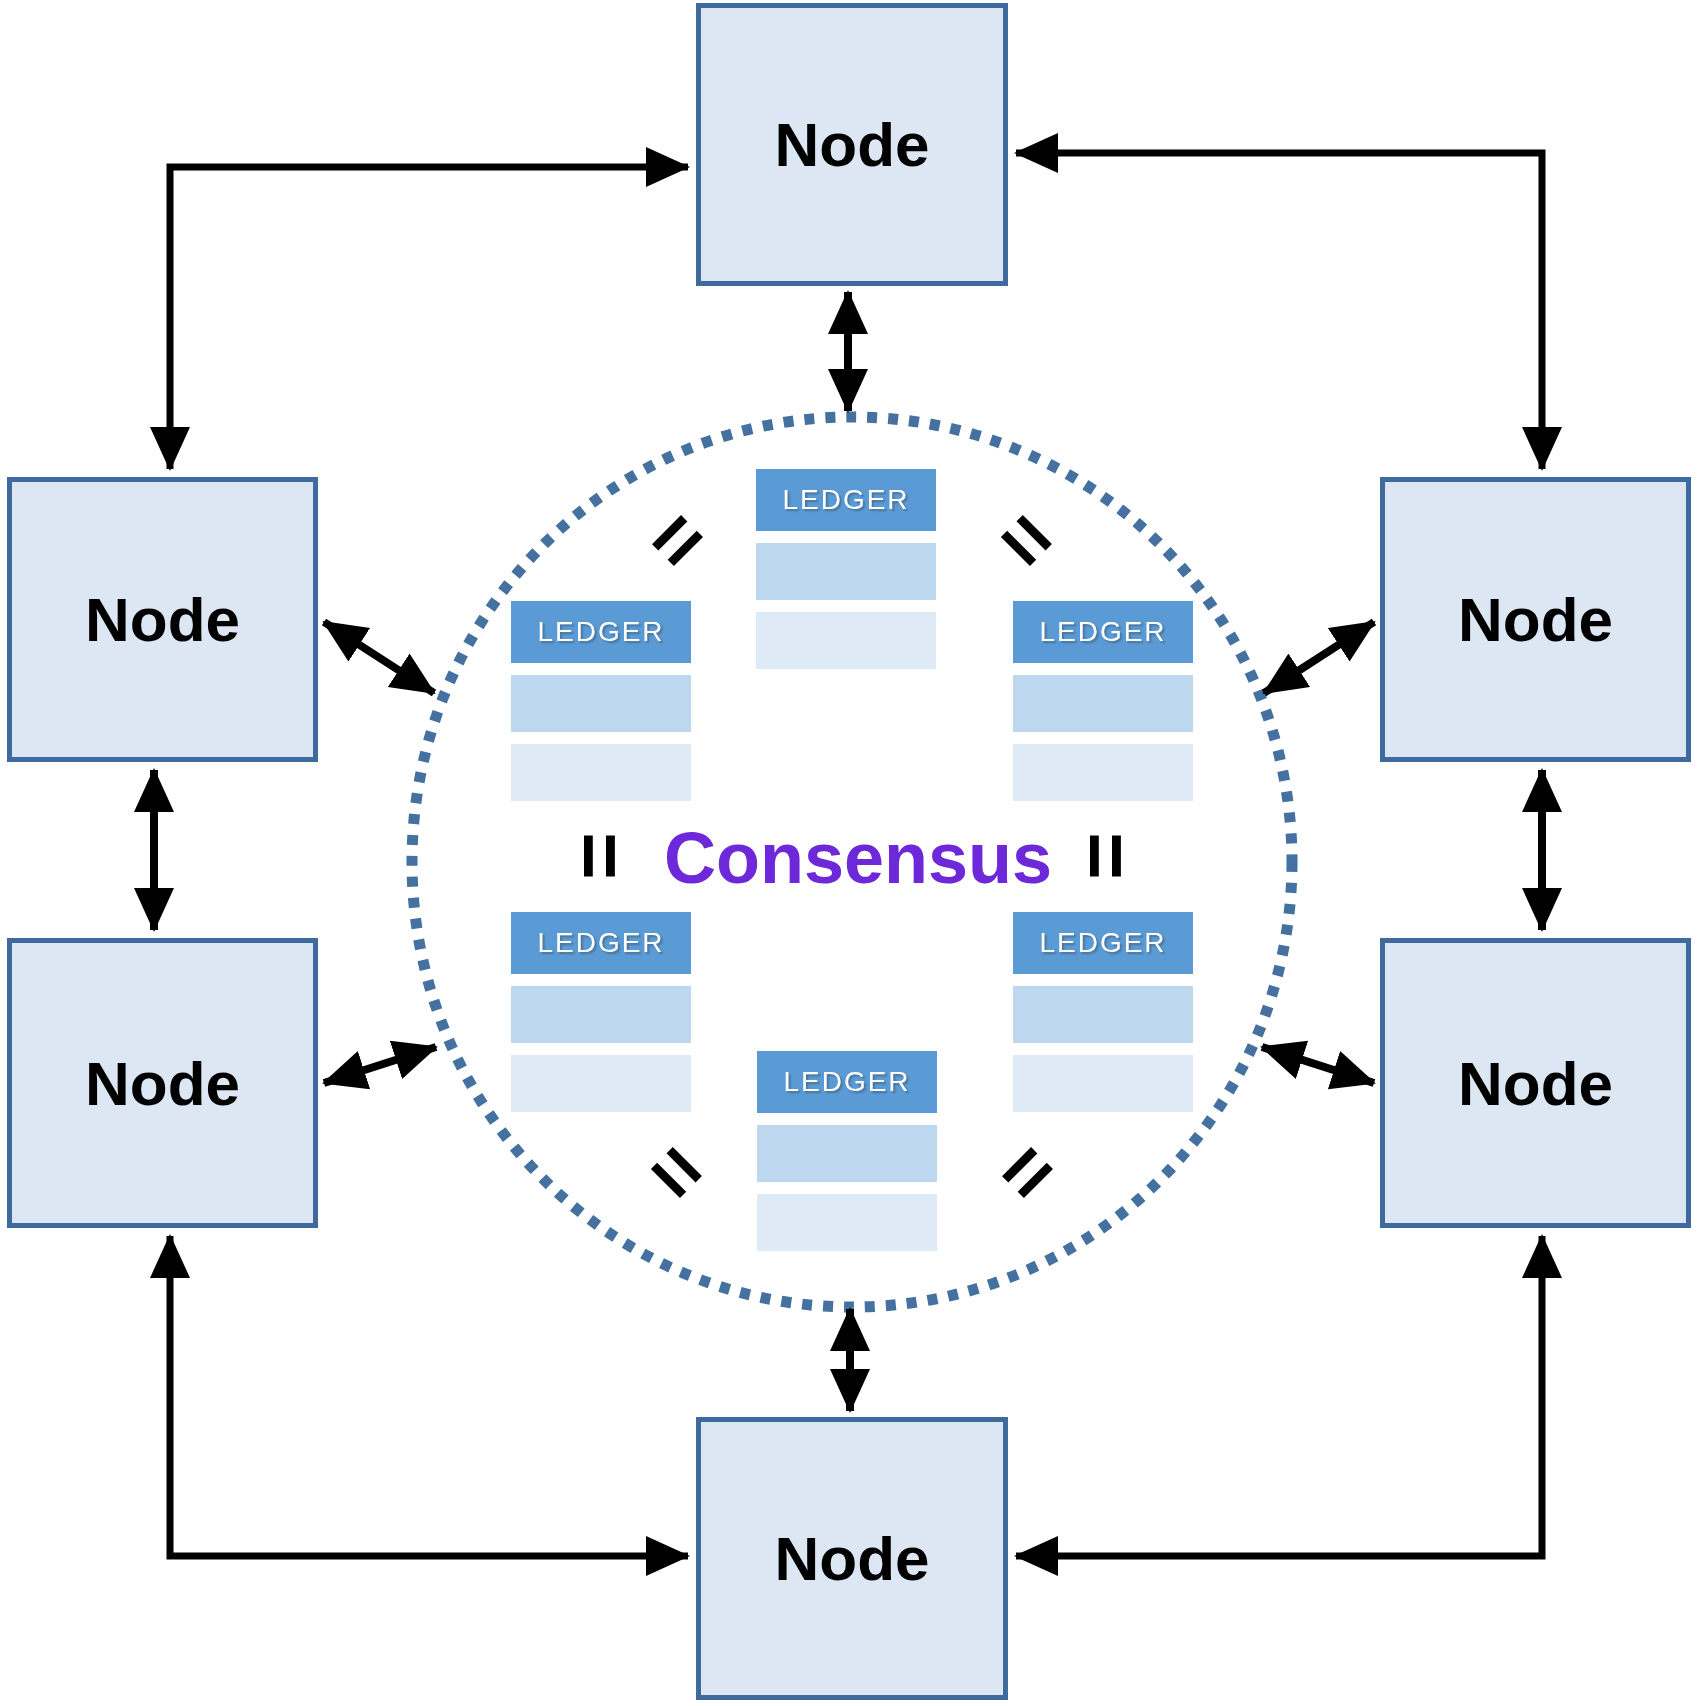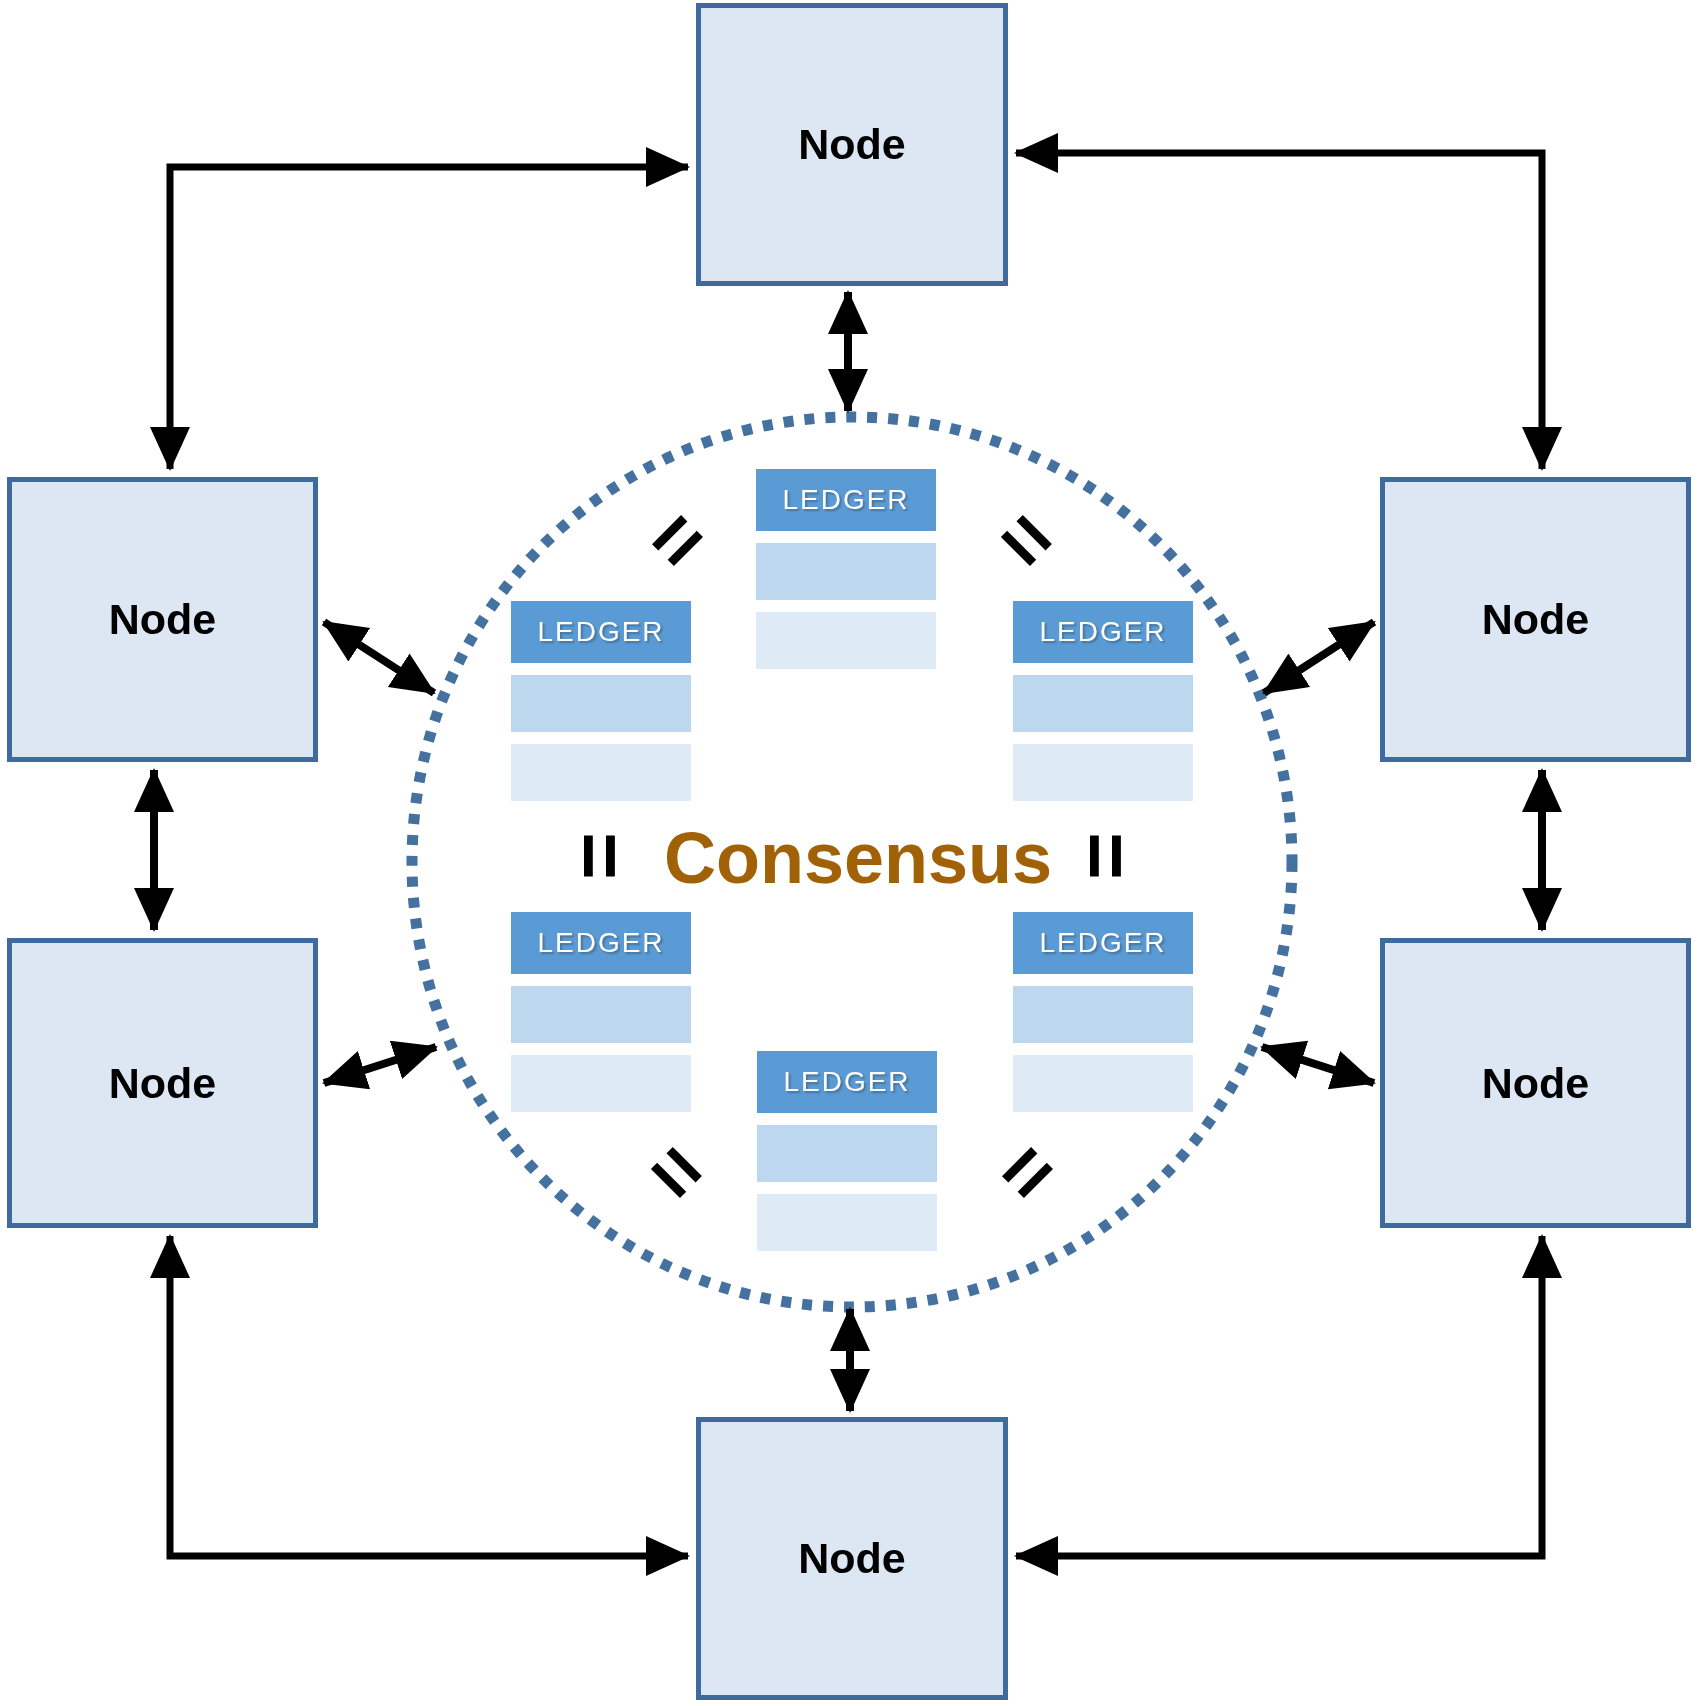--- a/index.html
+++ b/index.html
@@ -14,21 +14,21 @@
   
   #connectors{position:absolute;left:0;top:0;width:1698px;height:1706px;}
 
   
   .node{
     position:absolute;
     box-sizing:border-box;
     background:#dce7f3;
     border:5px solid #3e6a9d;
     display:flex;align-items:center;justify-content:center;
-    font-size:43px;font-weight:700;color:#000000;
+    font-size:62px;font-weight:700;color:#000000;
     letter-spacing:0px;
   }
   .node-top        {left:696px; top:3px;    width:312px;height:283px;}
   .node-left-upper {left:7px;   top:477px;  width:311px;height:285px;}
   .node-left-lower {left:7px;   top:938px;  width:311px;height:290px;}
   .node-right-upper{left:1380px;top:477px;  width:311px;height:285px;}
   .node-right-lower{left:1380px;top:938px;  width:311px;height:290px;}
   .node-bottom     {left:696px; top:1417px; width:312px;height:283px;}
 
   
@@ -49,21 +49,21 @@
   .ledger-upper-left {left:511px; top:601px;}
   .ledger-upper-right{left:1013px;top:601px;}
   .ledger-lower-left {left:511px; top:912px;}
   .ledger-lower-right{left:1013px;top:912px;}
   .ledger-bottom     {left:757px; top:1051px;}
 
   
   .consensus{
     position:absolute;left:858px;top:858px;
     transform:translate(-50%,-50%);
-    font-size:72px;font-weight:700;color:#a16207;
+    font-size:72px;font-weight:700;color:#6d28d9;
     white-space:nowrap;
   }
 
   
   .eq{
     position:absolute;
     font-size:82px;font-weight:700;color:#000000;
     line-height:1;
     width:60px;height:60px;
     display:flex;align-items:center;justify-content:center;

